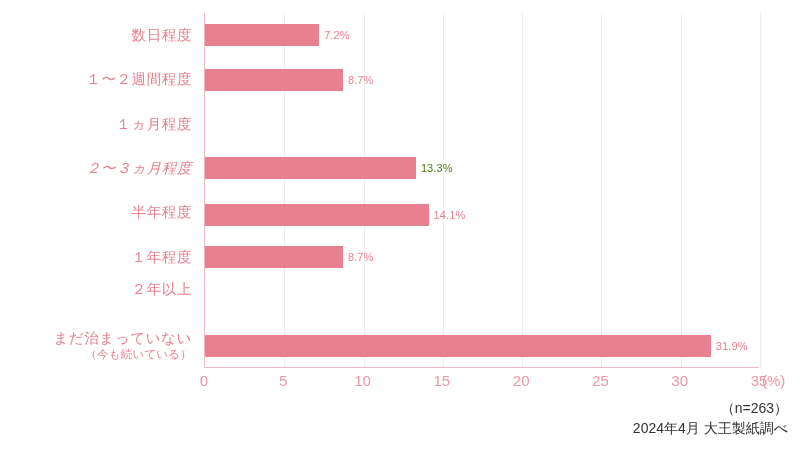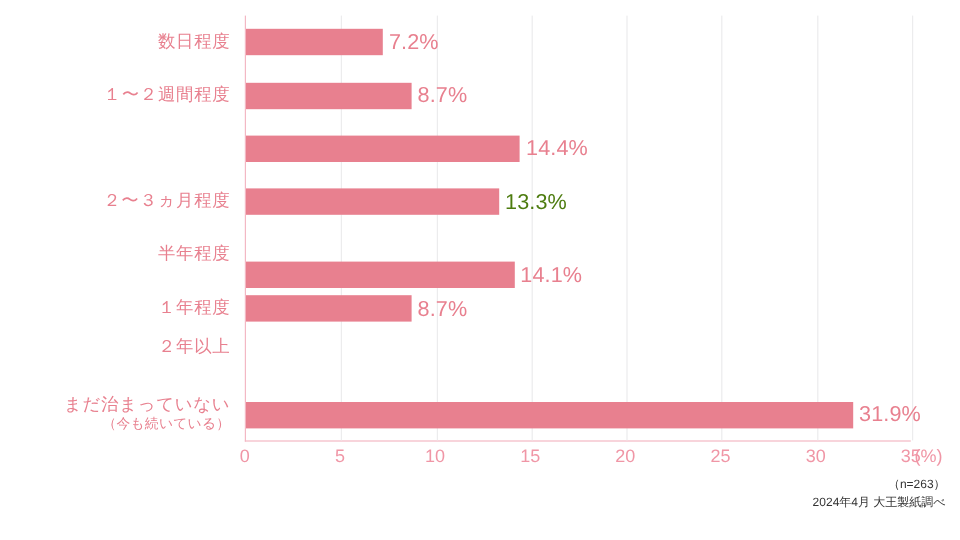--- a/index.html
+++ b/index.html
@@ -59,21 +59,21 @@
     height: 43.5px;
     display: flex;
     align-items: center;
   }
   .bar {
     height: 22px;
     background: #e8808f;
     flex: 0 0 auto;
   }
   .bar-value {
-    font-size: 18px;
+    font-size: 11px;
     color: #e8808f;
     margin-left: 5px;
     white-space: nowrap;
     letter-spacing: 0.1px;
   }
 
   
   .cat-labels {
     position: absolute;
     left: 0;
@@ -131,38 +131,41 @@
     white-space: nowrap;
   }
 
   
   .footer {
     position: absolute;
     right: 12px;
     top: 398px;
     text-align: right;
     color: #333333;
-    font-size: 10px;
+    font-size: 14px;
     line-height: 1.45;
   }
   .footer div { white-space: nowrap; }
 </style>
 </head>
 <body>
 
 <div id="stage">
 
   <div class="cat-labels">
       <div class="cat-label" style="top: 0px; height: 44.375px; color: rgb(232, 128, 143);">
         <span class="main">数日程度</span>
       </div>
       <div class="cat-label" style="top: 44.375px; height: 44.375px; color: rgb(232, 128, 143); align-items: flex-end;">
         <span class="main">１〜２週間程度</span>
       </div>
-      <div class="cat-label" style="top: 133.125px; height: 44.375px; color: rgb(232, 128, 143);">
+      <div class="cat-label" style="top: 88.75px; height: 44.375px; color: rgb(232, 128, 143);">
+        <span class="main">１ヵ月程度</span>
+      </div>
+      <div class="cat-label" style="top: 133.125px; height: 44.375px; color: rgb(232, 128, 143); font-style: italic;">
         <span class="main">２〜３ヵ月程度</span>
       </div>
       <div class="cat-label" style="top: 177.5px; height: 44.375px; color: rgb(232, 128, 143);">
         <span class="main">半年程度</span>
       </div>
       <div class="cat-label" style="top: 221.875px; height: 44.375px; color: rgb(232, 128, 143);">
         <span class="main">１年程度</span>
       </div>
       <div class="cat-label" style="top: 254px; height: 44.375px; color: rgb(232, 128, 143);">
         <span class="main">２年以上</span>
@@ -186,29 +189,25 @@
       </div>
     <div class="rows">
         <div class="row" style="top: 0px; height: 44.375px;">
           <div class="bar" style="width: 114.171px; background: rgb(232, 128, 143);"></div>
           <div class="bar-value" style="color: rgb(232, 128, 143);">7.2%</div>
         </div>
         <div class="row" style="top: 44.375px; height: 44.375px;">
           <div class="bar" style="width: 137.957px; background: rgb(232, 128, 143);"></div>
           <div class="bar-value" style="color: rgb(232, 128, 143);">8.7%</div>
         </div>
-        <div class="row" style="top: 88.75px; height: 44.375px;">
-          <div class="bar" style="width: 228.343px; background: rgb(232, 128, 143);"></div>
-          <div class="bar-value" style="color: rgb(232, 128, 143);">14.4%</div>
-        </div>
         <div class="row" style="top: 133.125px; height: 44.375px;">
           <div class="bar" style="width: 210.9px; background: rgb(232, 128, 143);"></div>
           <div class="bar-value" style="color: #4d7c0f;">13.3%</div>
         </div>
-        <div class="row" style="top: 194px; height: 44.375px;">
+        <div class="row" style="top: 180px; height: 44.375px;">
           <div class="bar" style="width: 223.586px; background: rgb(232, 128, 143);"></div>
           <div class="bar-value" style="color: rgb(232, 128, 143);">14.1%</div>
         </div>
         <div class="row" style="top: 221.875px; height: 44.375px;">
           <div class="bar" style="width: 137.957px; background: rgb(232, 128, 143);"></div>
           <div class="bar-value" style="color: rgb(232, 128, 143);">8.7%</div>
         </div>
         <div class="row" style="top: 310.625px; height: 44.375px;">
           <div class="bar" style="width: 505.843px; background: rgb(232, 128, 143);"></div>
           <div class="bar-value" style="color: rgb(232, 128, 143);">31.9%</div>

